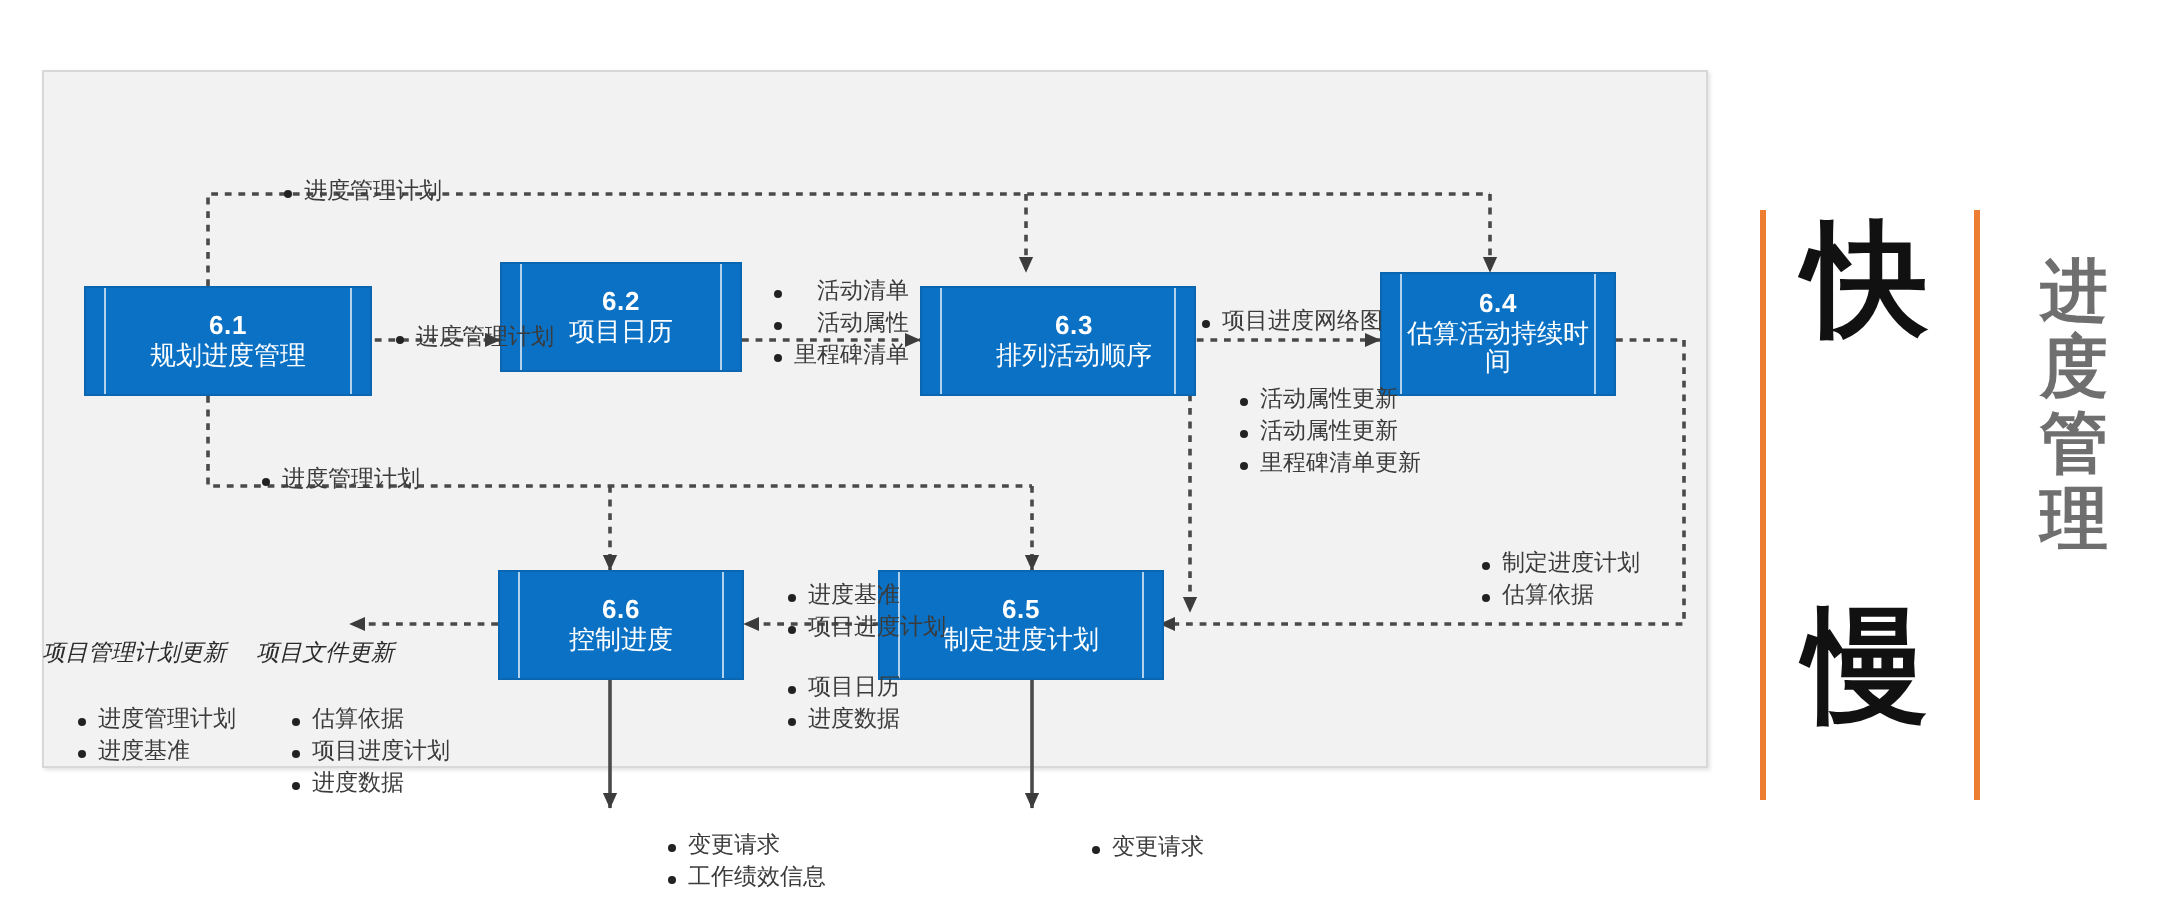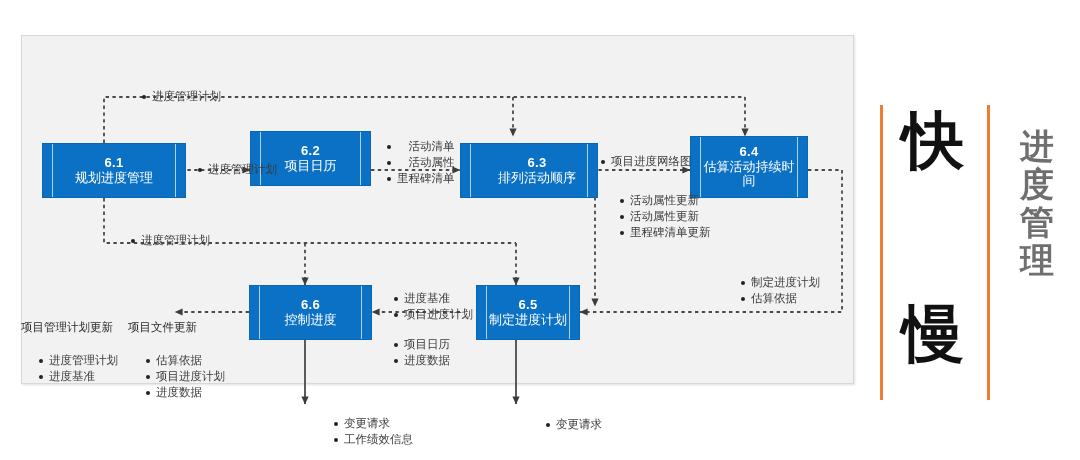--- a/index.html
+++ b/index.html
@@ -28,21 +28,21 @@
   .pbox::before,.pbox::after{
     content:"";position:absolute;top:0;bottom:0;width:1px;background:#cfe3f5;opacity:.85;
   }
   .pbox::before{left:9px;}
   .pbox::after{right:9px;}
 
   
   .note{
     position:absolute;font-size:11.5px;color:#3b3b3b;line-height:1.38;white-space:nowrap;
   }
-  .note .hd{color:#2b2b2b;}
+  .note .hd{color:#2b2b2b;font-style:italic;}
   .note ul{list-style:none;margin:17px;padding:0;}
   .note li{position:relative;padding-left:11px;}
   .note li::before{
     content:"";position:absolute;left:1px;top:6px;width:4px;height:4px;
     border-radius:50%;background:#222;
   }
 
   
   .band{position:absolute;}
   .rule{position:absolute;width:3px;background:#ED7D31;}
@@ -118,21 +118,21 @@
   <div class="pbox" style="left:460px;top:143px;width:138px;height:55px;padding-left:16px;">
     <div class="num">6.3</div>
     <div class="nm">排列活动顺序</div>
   </div>
 
   <div class="pbox" style="left:690px;top:136px;width:118px;height:62px;">
     <div class="num">6.4</div>
     <div class="nm">估算活动持续时间</div>
   </div>
 
-  <div class="pbox" style="left:476px;top:285px;width:104px;height:55px;">
+  <div class="pbox" style="left:439px;top:285px;width:143px;height:55px;">
     <div class="num">6.5</div>
     <div class="nm">制定进度计划</div>
   </div>
 
   <div class="pbox" style="left:249px;top:285px;width:123px;height:55px;">
     <div class="num">6.6</div>
     <div class="nm">控制进度</div>
   </div>
 
   <div class="note" style="left:124px;top:72px;">

